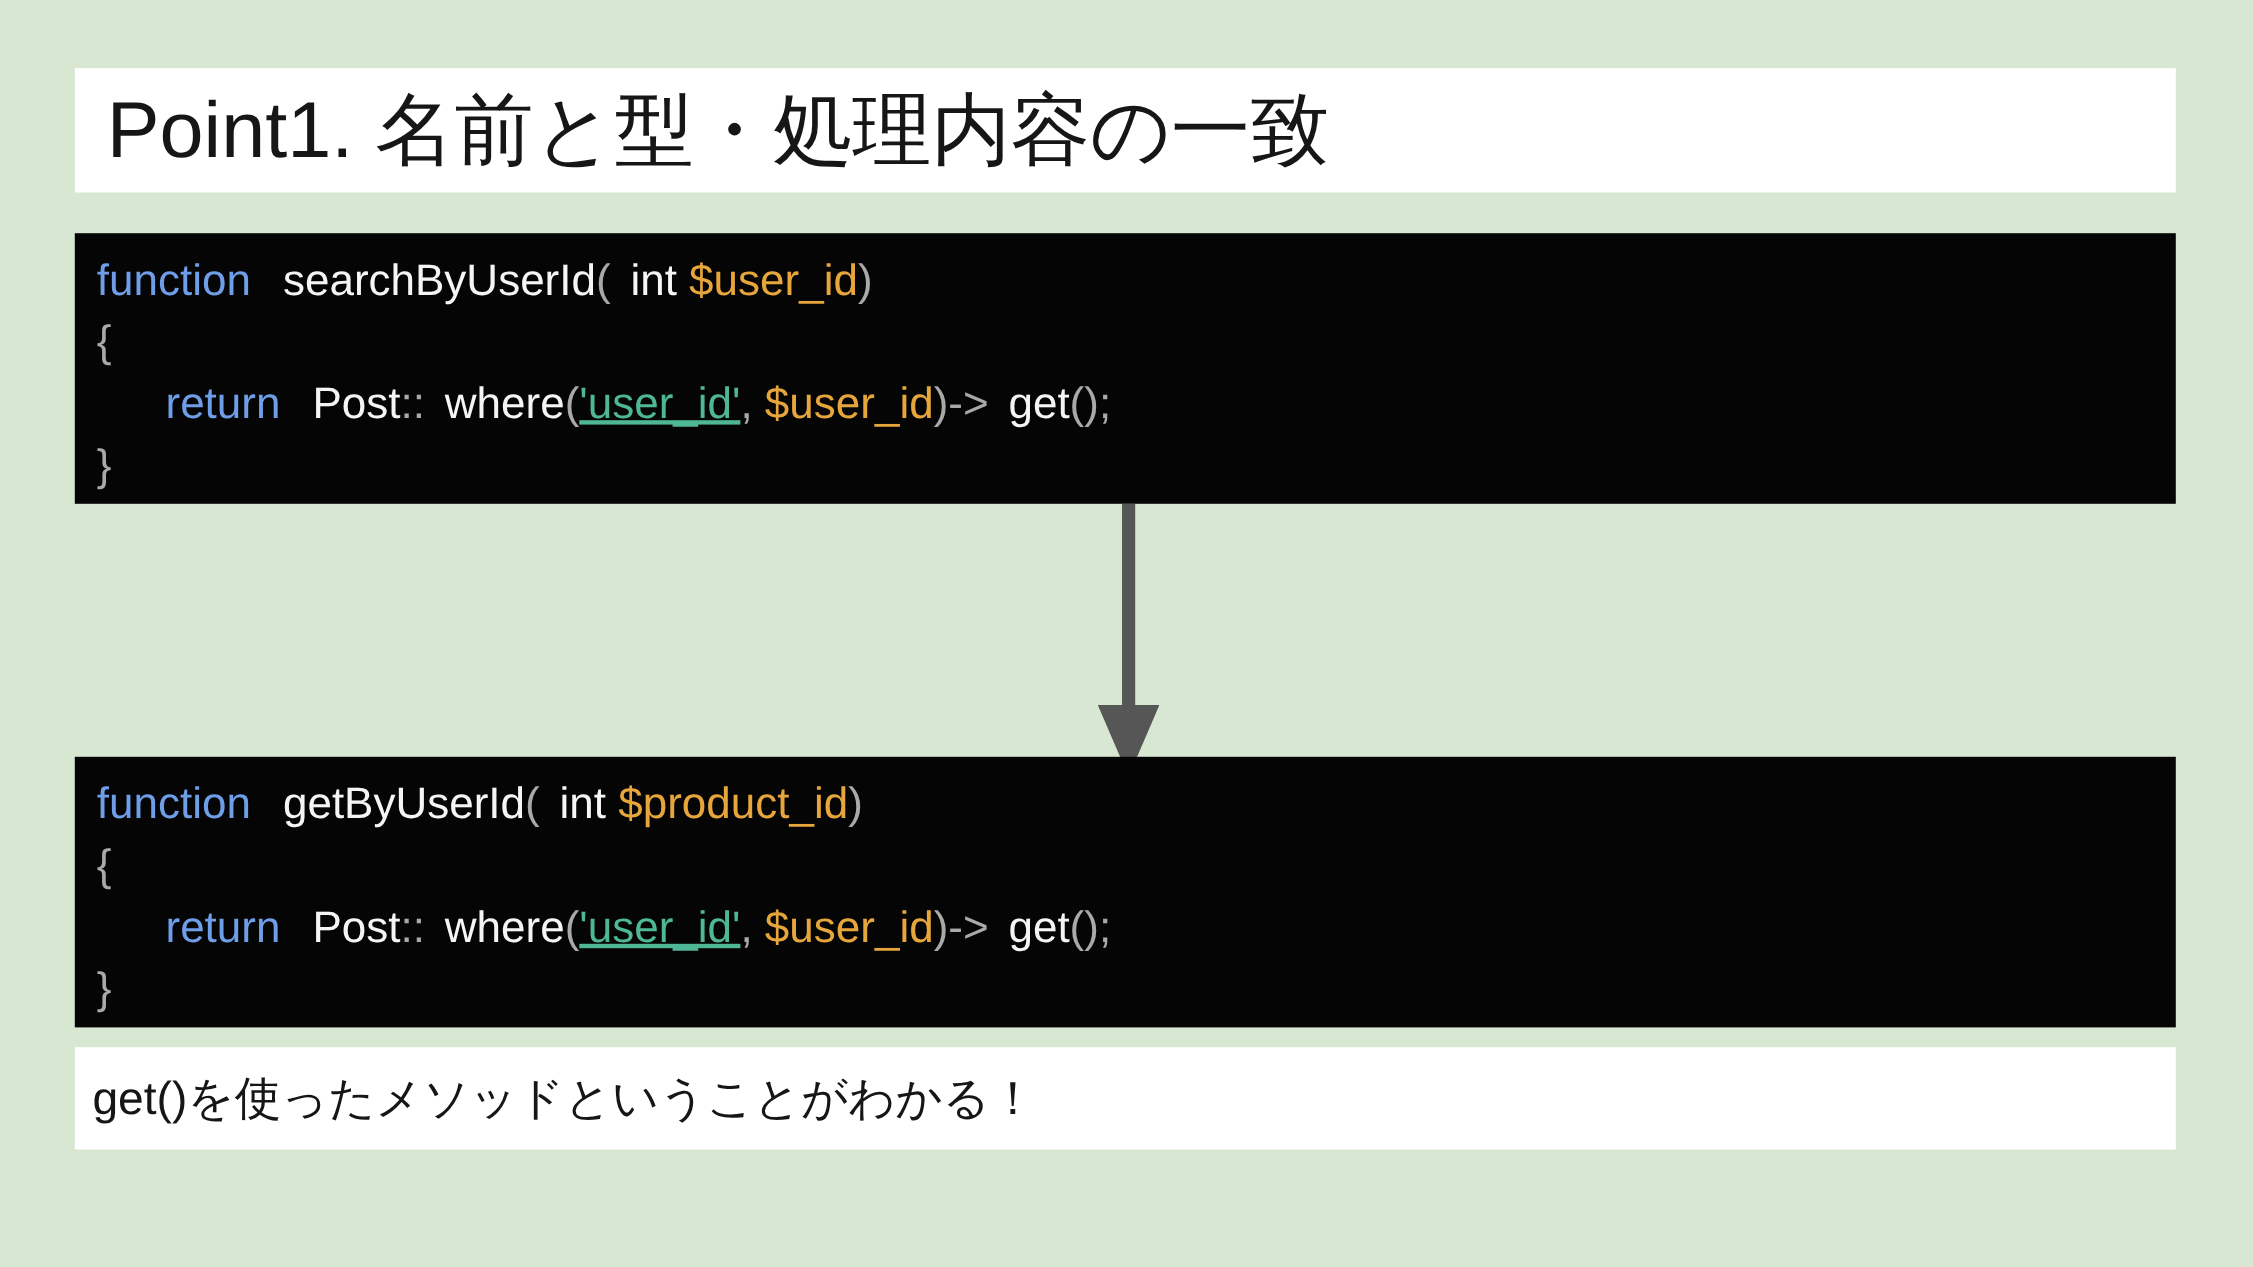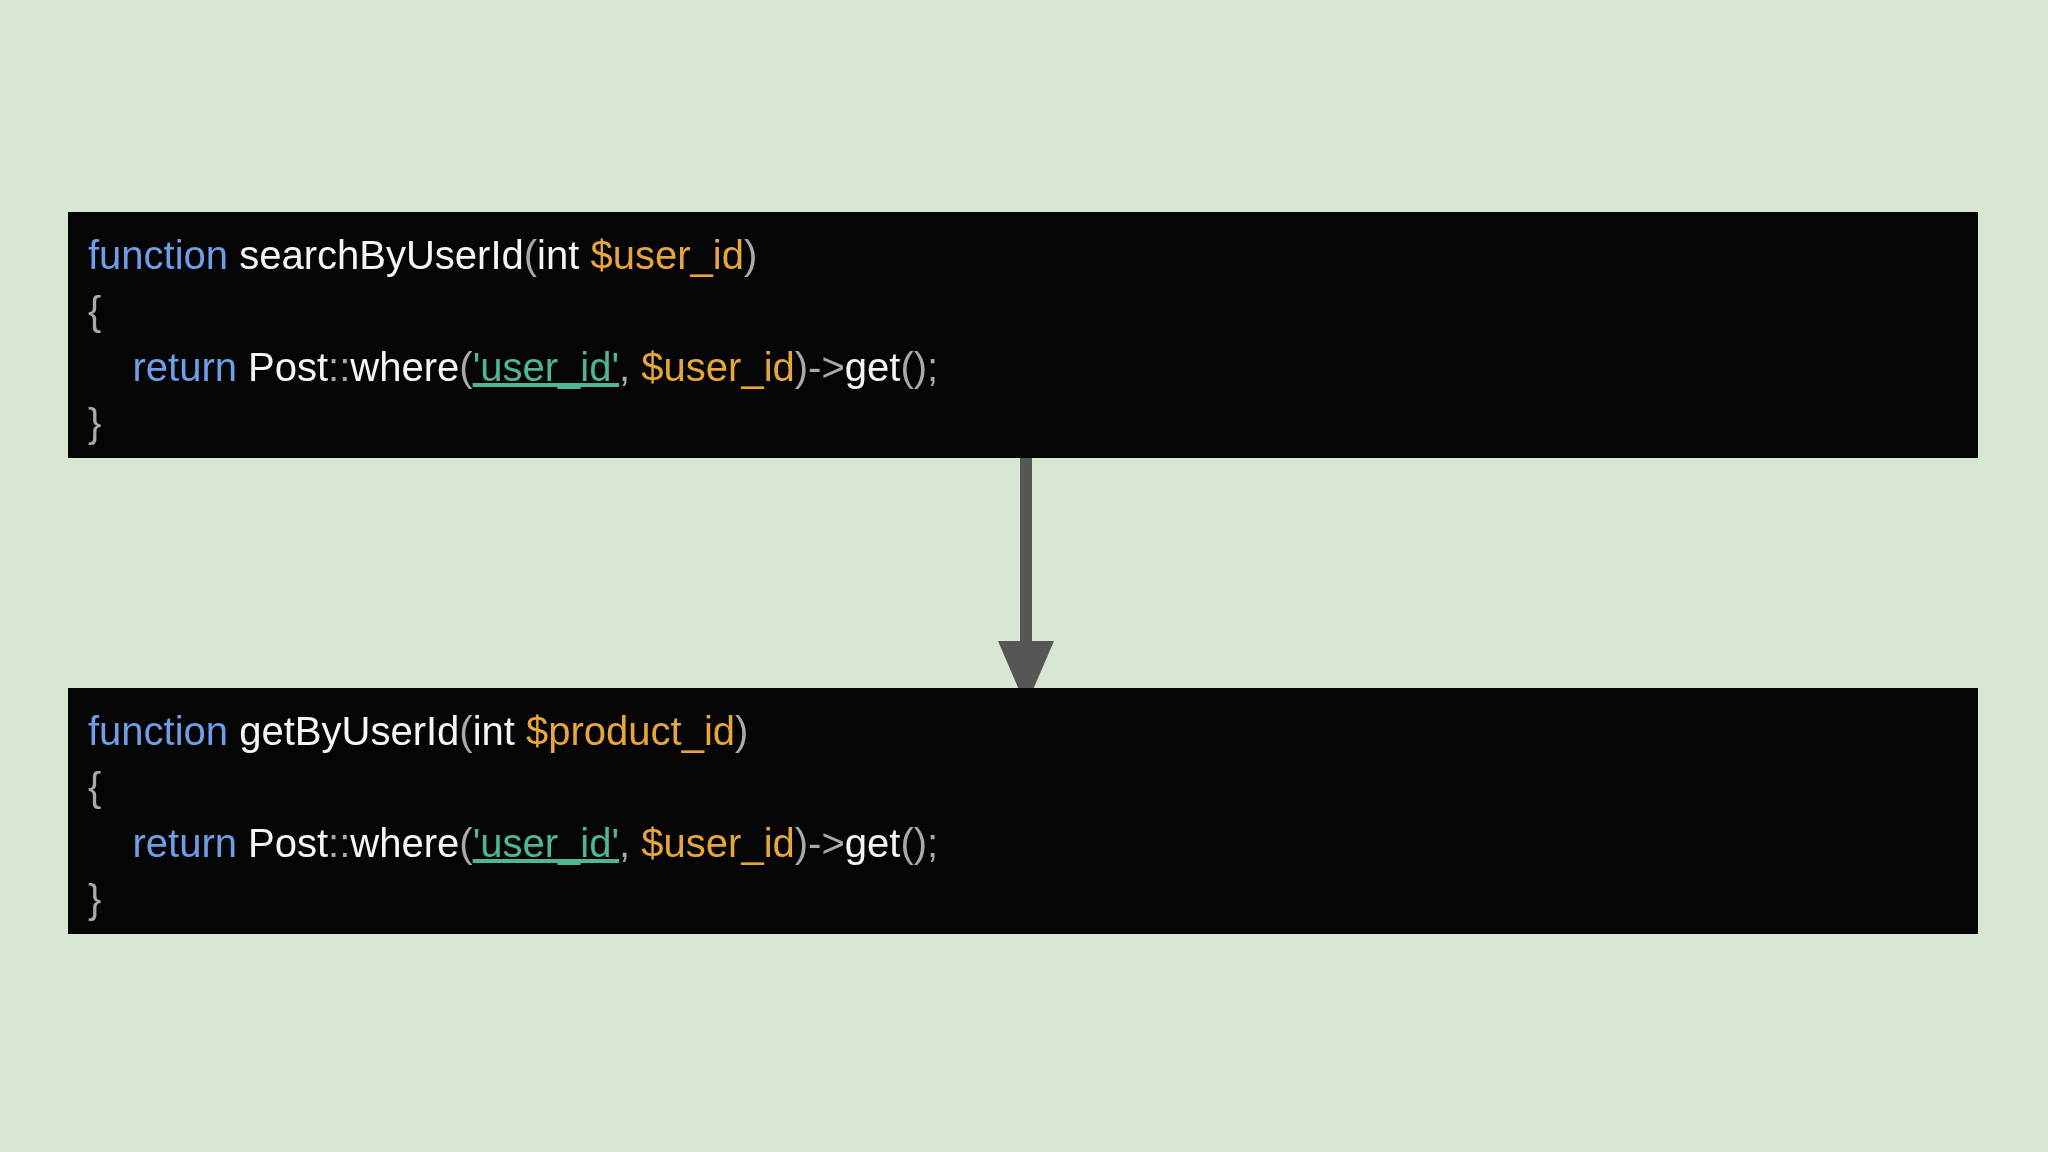--- a/index.html
+++ b/index.html
@@ -53,21 +53,21 @@
     font-size:40px;
     line-height:56px;
     padding:15px 0 0 20px;
     white-space:pre;
     overflow:hidden;
   }
   #code1{top:212px;height:246px;}
   #code2{top:688px;height:246px;}
   .tk{white-space:pre;}
   .tk-kw{color:var(--c-kw);text-align:center;}
-  .tk-pl{color:var(--c-pl);}
+  .tk-pl{color:var(--c-pl);margin-left:18px;}
   .tk-va{color:var(--c-va);}
   .tk-st{color:var(--c-st);text-decoration:underline;}
   .tk-pu{color:var(--c-pu);}
   .arrow{
     position:absolute;
     left:998px;
     top:458px;
     width:56px;
     height:248px;
     color:var(--c-arrow);
@@ -84,26 +84,32 @@
     font-size:42px;
     color:var(--c-text);
     white-space:nowrap;
   }
 </style>
 </head>
 <body>
 
 <div class="canvas">
 
+  <div class="panel title-bar">
+    <h1>Point1. 名前と型・処理内容の一致</h1>
+  </div>
 
   <div class="panel code-block" id="code1"><div class="code-line"><span class="tk tk-kw">function </span><span class="tk tk-pl">searchByUserId</span><span class="tk tk-pu">(</span><span class="tk tk-pl">int </span><span class="tk tk-va">$user_id</span><span class="tk tk-pu">)</span></div><div class="code-line"><span class="tk tk-pu">{</span></div><div class="code-line"><span class="tk tk-pl">    </span><span class="tk tk-kw">return </span><span class="tk tk-pl">Post</span><span class="tk tk-pu">::</span><span class="tk tk-pl">where</span><span class="tk tk-pu">(</span><span class="tk tk-st">'user_id'</span><span class="tk tk-pu">, </span><span class="tk tk-va">$user_id</span><span class="tk tk-pu">)-&gt;</span><span class="tk tk-pl">get</span><span class="tk tk-pu">();</span></div><div class="code-line"><span class="tk tk-pu">}</span></div></div>
 
   <div class="arrow">
     <svg width="56" height="248" viewBox="0 0 56 248" xmlns="http://www.w3.org/2000/svg" aria-hidden="true">
       <rect x="22" y="0" width="12" height="190" fill="currentColor"></rect>
       <polygon points="0,183 56,183 28,248" fill="currentColor"></polygon>
     </svg>
   </div>
 
   <div class="panel code-block" id="code2"><div class="code-line"><span class="tk tk-kw">function </span><span class="tk tk-pl">getByUserId</span><span class="tk tk-pu">(</span><span class="tk tk-pl">int </span><span class="tk tk-va">$product_id</span><span class="tk tk-pu">)</span></div><div class="code-line"><span class="tk tk-pu">{</span></div><div class="code-line"><span class="tk tk-pl">    </span><span class="tk tk-kw">return </span><span class="tk tk-pl">Post</span><span class="tk tk-pu">::</span><span class="tk tk-pl">where</span><span class="tk tk-pu">(</span><span class="tk tk-st">'user_id'</span><span class="tk tk-pu">, </span><span class="tk tk-va">$user_id</span><span class="tk tk-pu">)-&gt;</span><span class="tk tk-pl">get</span><span class="tk tk-pu">();</span></div><div class="code-line"><span class="tk tk-pu">}</span></div></div>
 
+  <div class="panel caption-bar">
+    <span class="caption">get()を使ったメソッドということがわかる！</span>
+  </div>
 
 </div>
 
 </body></html>

